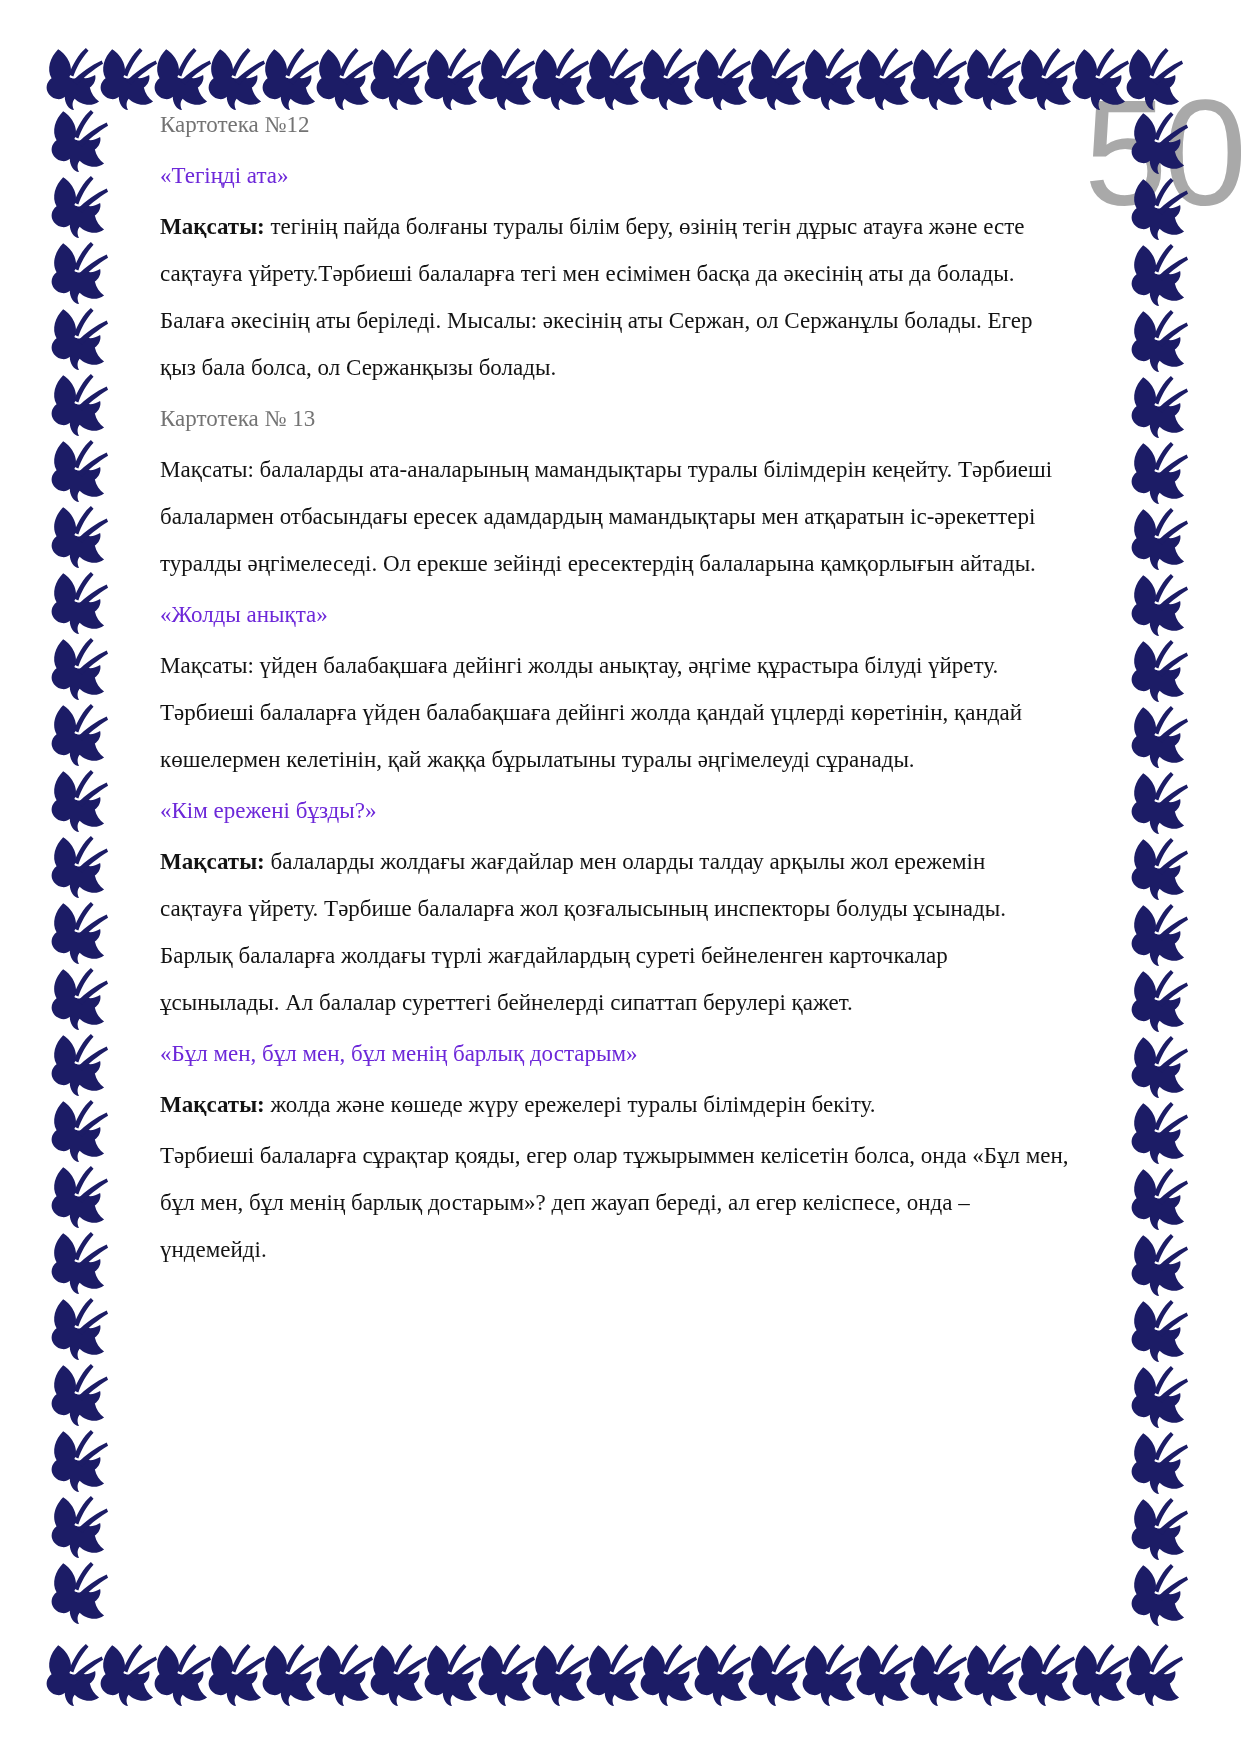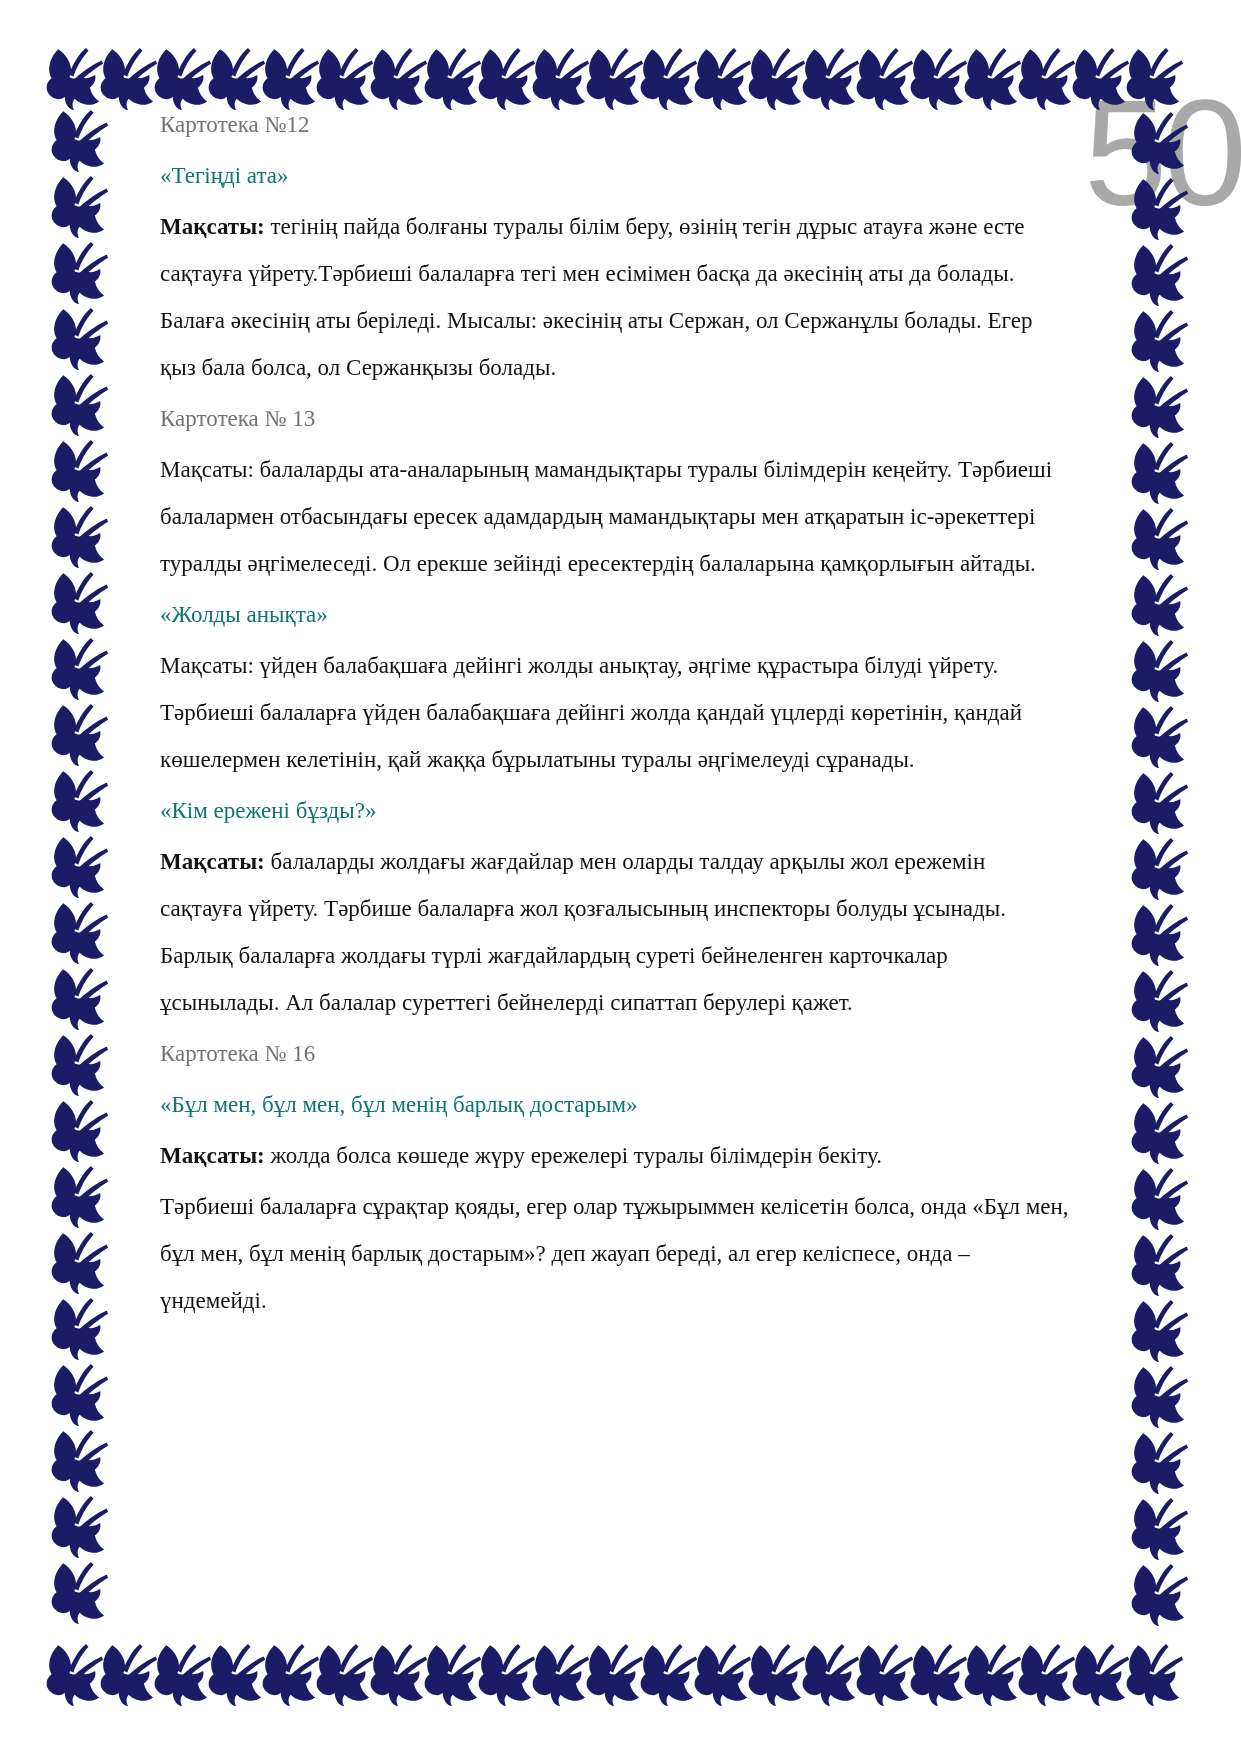--- a/index.html
+++ b/index.html
@@ -22,21 +22,21 @@
     margin:0 0 4px 0;
     font-size:23px;
     line-height:47px;
     font-weight:normal;
   }
   .red-heading{
     color:#737373;
     font-weight:bold;
   }
   .sub-heading{
-    color:#0f766e;
+    color:#6d28d9;
     font-weight:bold;
   }
   .content p b{font-weight:bold;}
   
   .page-number{
     position:absolute;
     left:1084px;top:78px;
     font-family:"Liberation Sans","DejaVu Sans",sans-serif;
     font-size:150px;
     line-height:1;
@@ -89,23 +89,22 @@
       <h3 class="sub-heading">«Жолды анықта»</h3>
       <p><b></b><span>Мақсаты: үйден балабақшаға дейінгі жолды анықтау, әңгіме құрастыра білуді үйрету. Тәрбиеші балаларға үйден балабақшаға дейінгі жолда қандай үцлерді көретінін, қандай көшелермен келетінін, қай жаққа бұрылатыны туралы әңгімелеуді сұранады.</span></p>
     </section>
 
     <section>
       <h3 class="sub-heading">«Кім ережені бұзды?»</h3>
       <p><b>Мақсаты:</b><span> балаларды жолдағы жағдайлар мен оларды талдау арқылы жол ережемін сақтауға үйрету. Тәрбише балаларға жол қозғалысының инспекторы болуды ұсынады. Барлық балаларға жолдағы түрлі жағдайлардың суреті бейнеленген карточкалар ұсынылады. Ал балалар суреттегі бейнелерді сипаттап берулері қажет.</span></p>
     </section>
 
     <section>
-      <h2 class="red-heading">Картотека № 16</h2>
       <h3 class="sub-heading">«Бұл мен, бұл мен, бұл менің барлық достарым»</h3>
-      <p><b>Мақсаты:</b><span> жолда болса көшеде жүру ережелері туралы білімдерін бекіту.</span></p>
+      <p><b>Мақсаты:</b><span> жолда және көшеде жүру ережелері туралы білімдерін бекіту.</span></p>
       <p><b></b><span>Тәрбиеші балаларға сұрақтар қояды, егер олар тұжырыммен келісетін болса, онда «Бұл мен, бұл мен, бұл менің барлық достарым»? деп жауап береді, ал егер келіспесе, онда – үндемейді.</span></p>
     </section>
 
   </div>
 
   <div id="border-top" class="border h">
       <svg viewBox="0 0 100 100" class="bird">
         <use href="#swallow"></use>
       </svg>
       <svg viewBox="0 0 100 100" class="bird">

